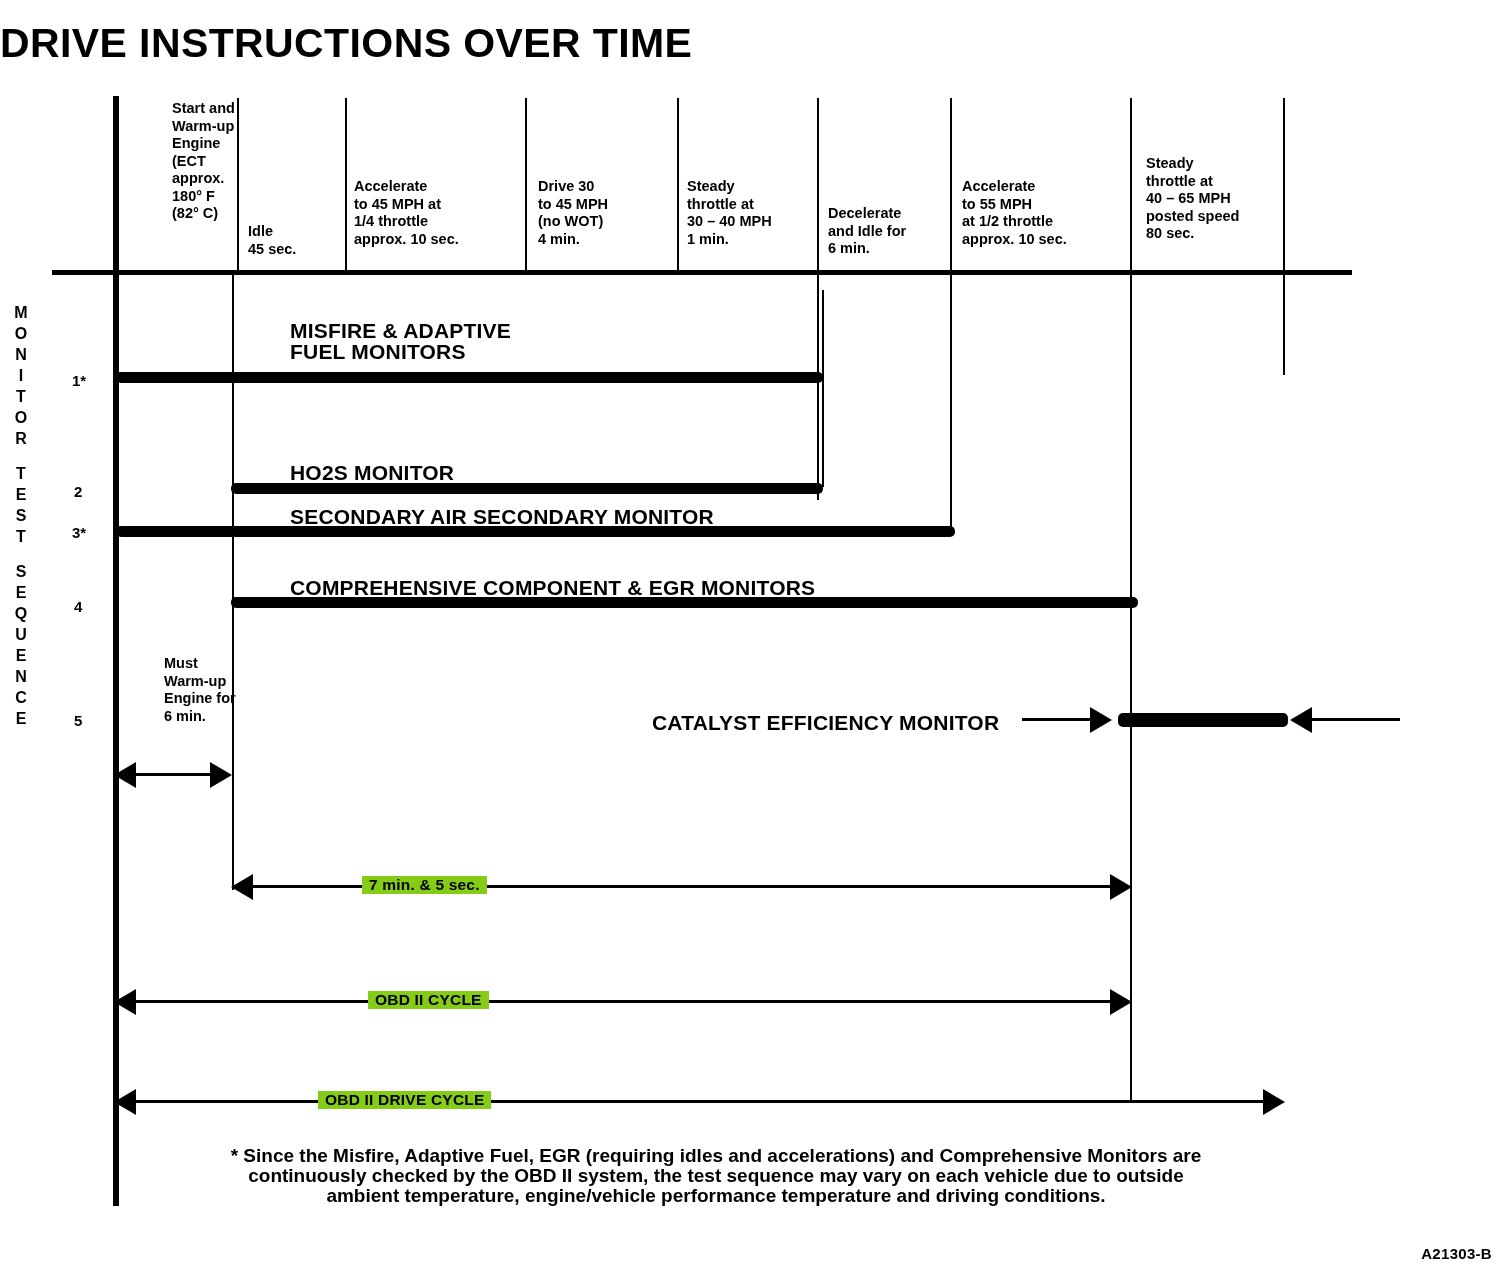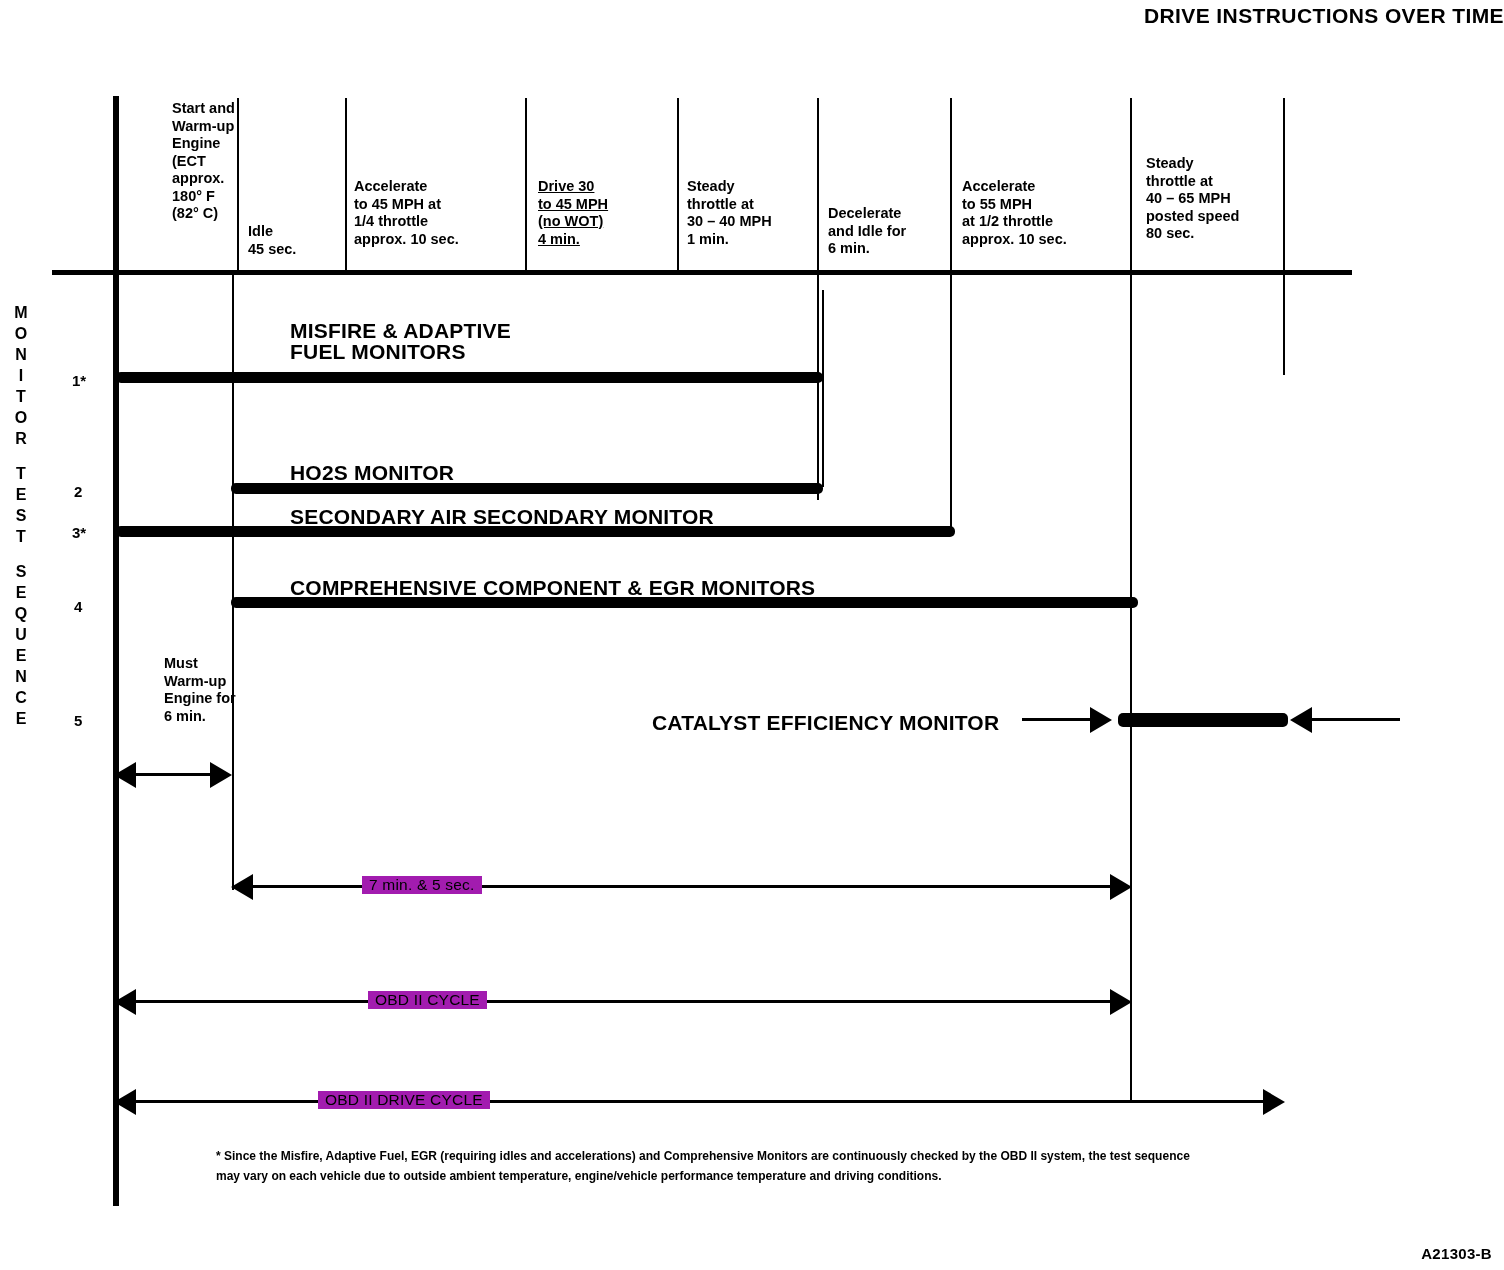--- a/index.html
+++ b/index.html
@@ -1,21 +1,21 @@
 <!DOCTYPE html>
 <html><head>
 <meta charset="utf-8">
 <style>
   html,body{margin:0;padding:0;background:#ffffff;}
   body{width:1504px;height:1270px;font-family:"Liberation Sans",sans-serif;color:#000;}
   #stage{position:relative;width:1504px;height:1270px;overflow:hidden;}
 
   .title{
-    position:absolute;left:0;top:4px;width:1504px;text-align:right;
-    font-size:21px;font-weight:bold;letter-spacing:.4px;
+    position:absolute;left:0;top:20px;width:1504px;text-align:left;
+    font-size:41px;font-weight:bold;letter-spacing:.4px;
   }
 
   
   .vlabel{position:absolute;left:8px;top:302px;width:26px;text-align:center;
     font-size:16px;font-weight:bold;line-height:21px;}
   .vlabel span{display:block;}
   .vgap{height:14px;}
 
   
   .hdr{position:absolute;font-size:14.5px;line-height:17.5px;font-weight:bold;}
@@ -33,25 +33,25 @@
   
   .bar{position:absolute;background:#000;height:11px;border-radius:5px;}
   .barlab{position:absolute;font-size:21px;font-weight:bold;letter-spacing:.2px;}
 
   
   .aline{position:absolute;background:#000;height:3px;}
   .ahead{position:absolute;width:0;height:0;}
   .ahead.left{border-top:13px solid transparent;border-bottom:13px solid transparent;border-right:22px solid #000;}
   .ahead.right{border-top:13px solid transparent;border-bottom:13px solid transparent;border-left:22px solid #000;}
 
-  .alabel{position:absolute;font-size:15.5px;font-weight:normal;background:#a21caf;padding:0 7px;letter-spacing:.2px;}
+  .alabel{position:absolute;font-size:15.5px;font-weight:bold;background:#84cc16;padding:0 7px;letter-spacing:.2px;}
 
   .warmtxt{position:absolute;font-size:14.5px;line-height:17.5px;font-weight:bold;}
 
-  .footnote{position:absolute;font-size:12px;line-height:20px;font-weight:bold;}
+  .footnote{position:absolute;font-size:19px;line-height:20px;font-weight:bold;text-align:center;}
 
   .code{position:absolute;right:12px;bottom:8px;font-size:15px;font-weight:bold;letter-spacing:.3px;}
 </style>
 </head>
 <body>
 
 <div id="stage">
 
   <div class="title">DRIVE INSTRUCTIONS OVER TIME</div>
 
@@ -85,21 +85,21 @@
 (ECT
 approx.
 180° F
 (82° C)</div>
   <div class="hdr" style="left: 248px; top: 223px; width: 95px; white-space: pre-line;">Idle
 45 sec.</div>
   <div class="hdr" style="left: 354px; top: 178px; width: 170px; white-space: pre-line;">Accelerate
 to 45 MPH at
 1/4 throttle
 approx. 10 sec.</div>
-  <div class="hdr" style="left: 538px; top: 178px; width: 140px; white-space: pre-line; text-decoration: underline;">Drive 30
+  <div class="hdr" style="left: 538px; top: 178px; width: 140px; white-space: pre-line;">Drive 30
 to 45 MPH
 (no WOT)
 4 min.</div>
   <div class="hdr" style="left: 687px; top: 178px; width: 132px; white-space: pre-line;">Steady
 throttle at
 30 – 40 MPH
 1 min.</div>
   <div class="hdr" style="left: 828px; top: 205px; width: 125px; white-space: pre-line;">Decelerate
 and Idle for
 6 min.</div>

